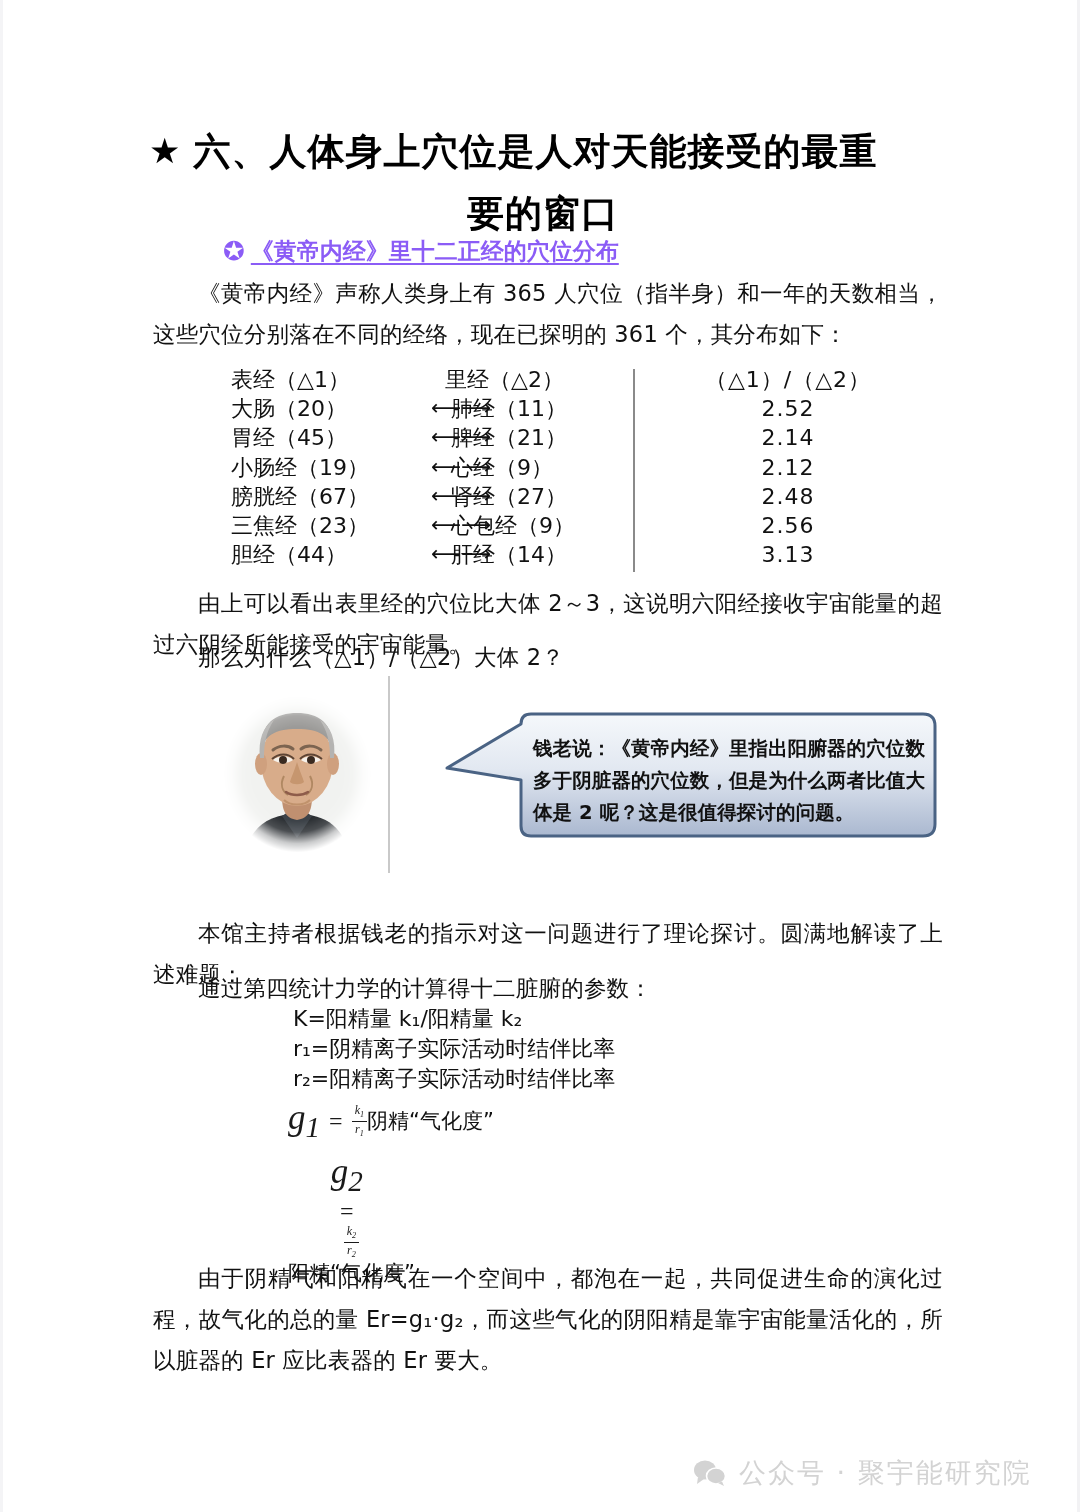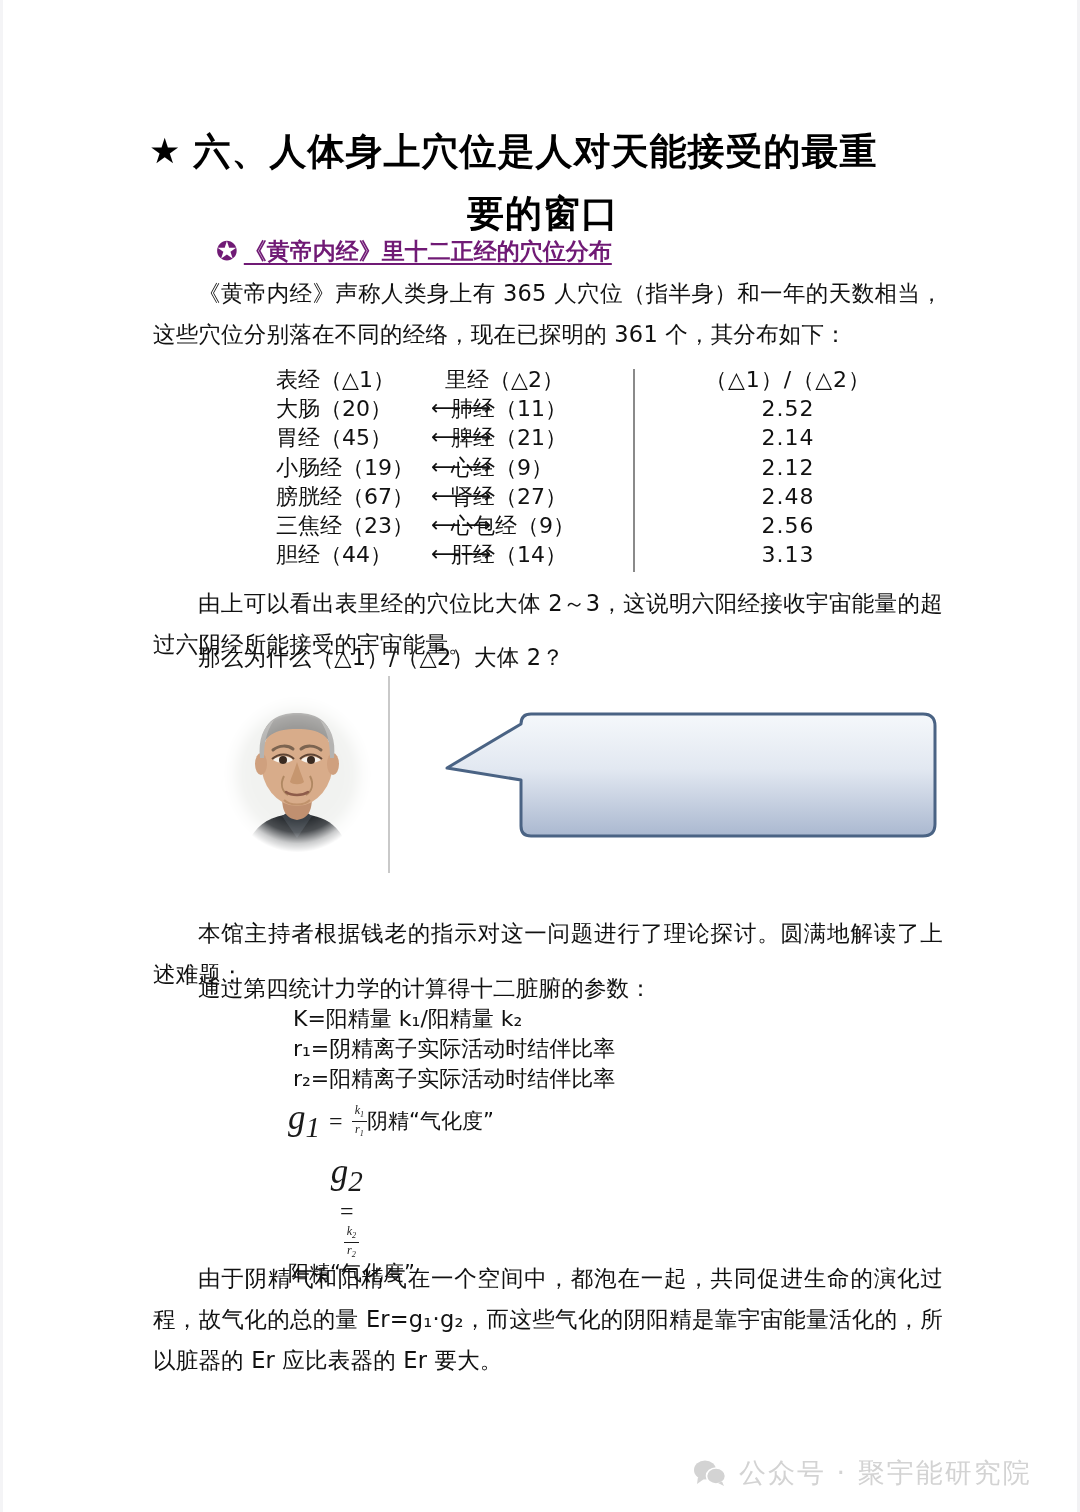--- a/index.html
+++ b/index.html
@@ -39,26 +39,26 @@
     font-size: 35px;
     vertical-align: 1px;
     margin-right: 12px;
   }
   .title-line1 { display: block; white-space: nowrap; text-align: left; padding-left: 6px;}
   .title-line2 { display: block; }
 
   
   .section-head {
     position: absolute;
-    left: 213px;
+    left: 220px;
     top: 236px;
     font-family: "DejaVu Sans", "Liberation Sans", sans-serif;
     font-weight: 700;
     font-size: 23px;
-    color: #701a75;
+    color: #8b5cf6;
     white-space: nowrap;
   }
   .section-head .circ-star {
     font-size: 26px;
     vertical-align: -1px;
     margin-right: 6px;
   }
   .section-head .sh-text {
     text-decoration: underline;
     text-underline-offset: 4px;
@@ -97,21 +97,20 @@
   .trow {
     position: relative;
     height: 29.2px;
     line-height: 29.2px;
     white-space: nowrap;
   }
   .c-biao {
     position: absolute;
     left: 78px;
     white-space: nowrap;
-    margin-left: 45px;
   }
   .c-arrow {
     position: absolute;
     left: 243px;
     width: 130px;
     text-align: center;
     font-size: 21px;
   }
   .c-li {
     position: absolute;
@@ -353,20 +352,21 @@
     <svg width="500" height="140" viewBox="0 0 500 140">
       <defs>
         <linearGradient id="bubbleGrad" x1="0" y1="0" x2="0" y2="1">
           <stop offset="0%" stop-color="#f5f8fb"></stop>
           <stop offset="45%" stop-color="#e2e8f1"></stop>
           <stop offset="100%" stop-color="#aab8d0"></stop>
         </linearGradient>
       </defs>
       <path d="M78 16 Q78 6 88 6 L480 6 Q492 6 492 18 L492 116 Q492 128 480 128 L88 128 Q78 128 78 118 L78 72 L4 60 Z" fill="url(#bubbleGrad)" stroke="#4a6384" stroke-width="3" stroke-linejoin="round"></path>
     </svg>
+    <div class="bubble-text">钱老说：《黄帝内经》里指出阳腑器的穴位数多于阴脏器的穴位数，但是为什么两者比值大体是 2 呢？这是很值得探讨的问题。</div>
   </div>
 
   <div class="para indent" style="left:150px; top:913px; width:790px;">本馆主持者根据钱老的指示对这一问题进行了理论探讨。圆满地解读了上述难题：</div>
   <div class="para indent" style="left:150px; top:968px; width:790px;">通过第四统计力学的计算得十二脏腑的参数：</div>
 
   <div class="formula-line" style="left:290px; top:1004px;">K=阳精量 k₁/阳精量 k₂</div>
   <div class="formula-line" style="left:290px; top:1034px;">r₁=阴精离子实际活动时结伴比率</div>
   <div class="formula-line" style="left:290px; top:1064px;">r₂=阳精离子实际活动时结伴比率</div>
 
   <div class="frac-row" style="left:285px; top:1098px;">

